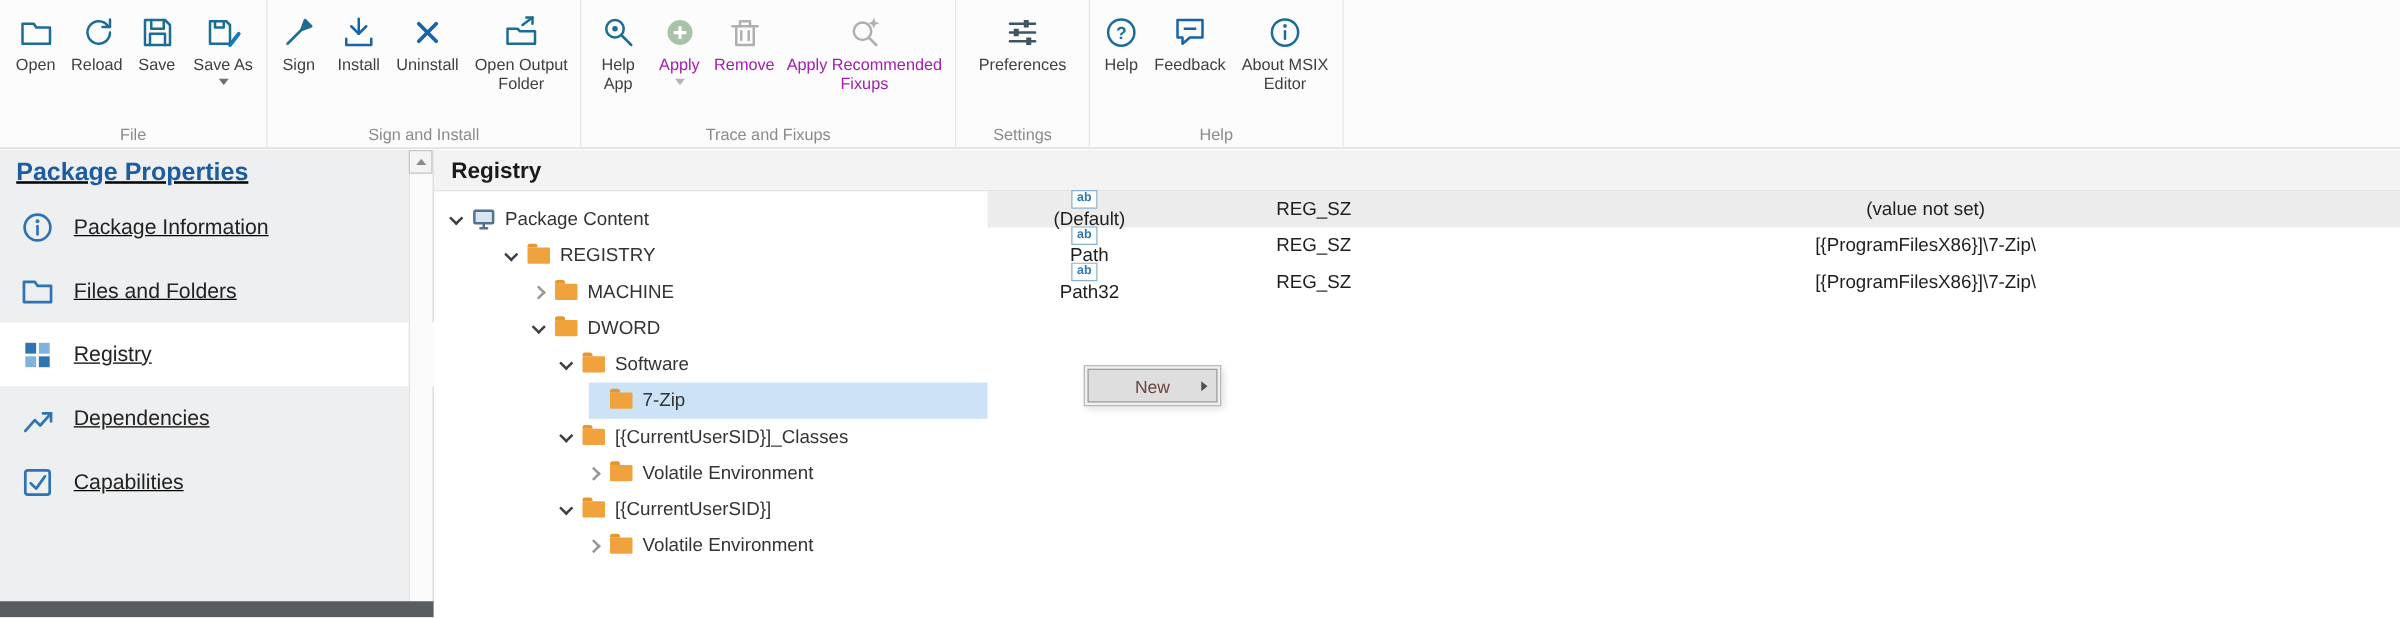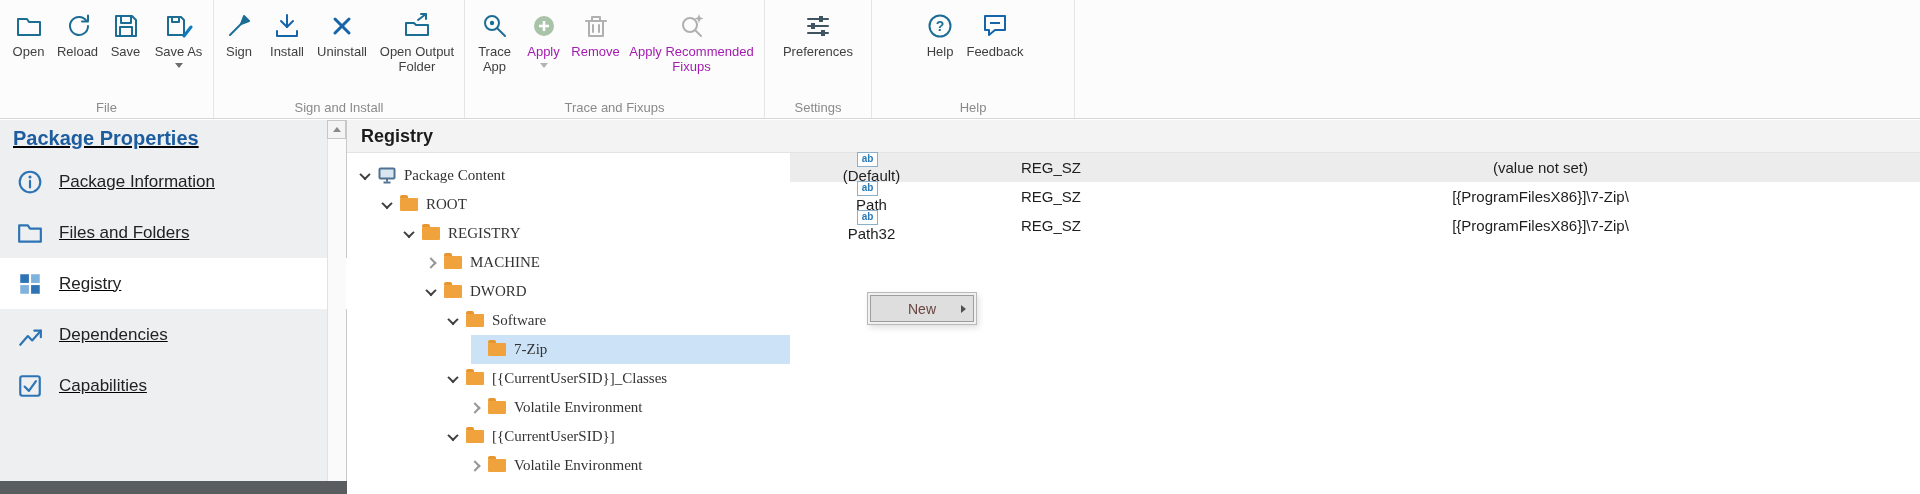--- a/index.html
+++ b/index.html
@@ -30,21 +30,21 @@
   .tri-up { width:0; height:0; border-left:4px solid transparent; border-right:4px solid transparent; border-bottom:5px solid #8a8a8a; }
   .sb-bottom { position:absolute; bottom:0; left:0; width:347px; height:13px; background:#595d5f; }
 
   
   .main { position:absolute; top:120px; left:347px; right:0; bottom:0; background:#fff; }
   .main-header { height:33px; background:#f3f3f3; border-bottom:1px solid #e3e3e3; display:flex; align-items:center; padding-left:14px; }
   .main-title { font-size:18px; font-weight:bold; color:#1b1b1b; }
   .content { display:flex; height:calc(100% - 33px); }
 
   
-  .tree { width:443px; padding-top:8px;font-family:Liberation Serif, serif; }
+  .tree { width:443px; padding-top:8px; }
   .trow { display:flex; align-items:center; height:29px; cursor:pointer; }
   .trow.sel { background:#cbe2f7; }
   .chev { width:8px; height:8px; margin-right:9px; flex:none; display:inline-block; }
   .chev.exp { border-right:2px solid #3f3f3f; border-bottom:2px solid #3f3f3f; transform:rotate(45deg) translate(-1px,-1px); }
   .chev.col { border-right:2px solid #979797; border-bottom:2px solid #979797; transform:rotate(-45deg); }
   .chev.none { border:none; }
   .fico { width:18px; height:13px; background:#f0a23c; border-radius:1px; position:relative; margin-right:8px; flex:none; }
   .fico::before { content:""; position:absolute; top:-3px; left:0; width:8px; height:3px; background:#e8952e; border-radius:2px 2px 0 0; }
   .cico { margin-right:8px; flex:none; display:flex; }
   .tlbl { font-size:15px; color:#333; white-space:nowrap; }
@@ -169,21 +169,21 @@
     <div class="rgroup" style="width:300px">
       <div class="rbtns">
         <div class="rbtn" style="width:48px">
           <span class="ric">
             <svg width="28" height="28" viewBox="0 0 28 28" fill="none" stroke="#1c6d94" stroke-width="2" stroke-linecap="round">
                 <circle cx="11" cy="11" r="7"></circle>
                 <line x1="16" y1="16" x2="24" y2="24"></line>
                 <circle cx="11" cy="11" r="2.2" fill="#1c6d94" stroke="none"></circle>
               </svg>
           </span>
-          <span class="rlbl">Trace App</span>
+          <span class="rlbl">Help App</span>
         </div>
         <div class="rbtn dis" style="width:46px">
           <span class="ric">
             <svg width="28" height="28" viewBox="0 0 28 28">
                 <circle cx="14" cy="14" r="10" fill="#a9c3a9"></circle>
                 <line x1="14" y1="9" x2="14" y2="19" stroke="#fff" stroke-width="2.6"></line>
                 <line x1="9" y1="14" x2="19" y2="14" stroke="#fff" stroke-width="2.6"></line>
               </svg>
           </span>
           <span class="rlbl">Apply</span>
@@ -246,20 +246,30 @@
           <span class="rlbl">Help</span>
         </div>
         <div class="rbtn" style="width:64px">
           <span class="ric">
             <svg width="28" height="28" viewBox="0 0 28 28" fill="none" stroke="#1565a8" stroke-width="2" stroke-linejoin="round">
                 <path d="M4 4h20v14H14l-6 5v-5H4z"></path>
                 <line x1="9" y1="11" x2="19" y2="11"></line>
               </svg>
           </span>
           <span class="rlbl">Feedback</span>
+        </div>
+        <div class="rbtn" style="width:84px">
+          <span class="ric">
+            <svg width="28" height="28" viewBox="0 0 28 28" fill="none" stroke="#1c6d94" stroke-width="2" stroke-linecap="round">
+                <circle cx="14" cy="14" r="10.5"></circle>
+                <line x1="14" y1="13" x2="14" y2="19"></line>
+                <circle cx="14" cy="8.7" r="1.5" fill="#1c6d94" stroke="none"></circle>
+              </svg>
+          </span>
+          <span class="rlbl">About MSIX Editor</span>
         </div>
       </div>
       <div class="rgl">Help</div>
     </div>
 
   </div>
 
   <div class="sidebar">
     <div class="sb-title">Package Properties</div>
 
@@ -337,25 +347,20 @@
           <span class="cico">
             <svg width="18" height="17" viewBox="0 0 18 17">
                 <rect x="1.5" y="1.5" width="15" height="10" rx="1" stroke="#4f7390" stroke-width="2" fill="#d9e6f0"></rect>
                 <line x1="9" y1="11.5" x2="9" y2="14.5" stroke="#4f7390" stroke-width="2"></line>
                 <line x1="5.5" y1="15.5" x2="12.5" y2="15.5" stroke="#4f7390" stroke-width="2"></line>
               </svg>
           </span>
           <span class="tlbl">Package Content</span>
         </div>
 
-        <div class="trow" style="margin-left:36px">
-          <span class="chev exp"></span>
-          <span class="fico"></span>
-          <span class="tlbl">ROOT</span>
-        </div>
 
         <div class="trow" style="margin-left:58px">
           <span class="chev exp"></span>
           <span class="fico"></span>
           <span class="tlbl">REGISTRY</span>
         </div>
 
         <div class="trow" style="margin-left:80px">
           <span class="chev col"></span>
           <span class="fico"></span>

